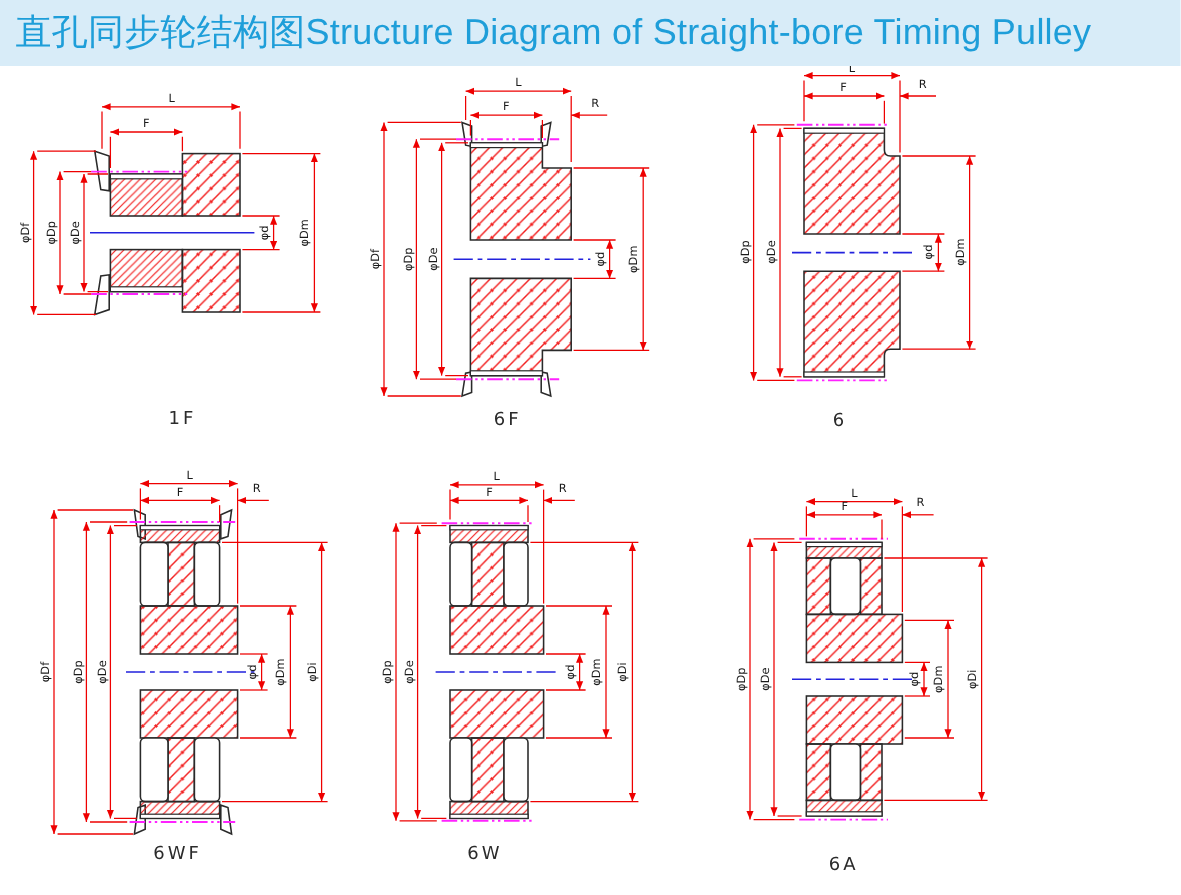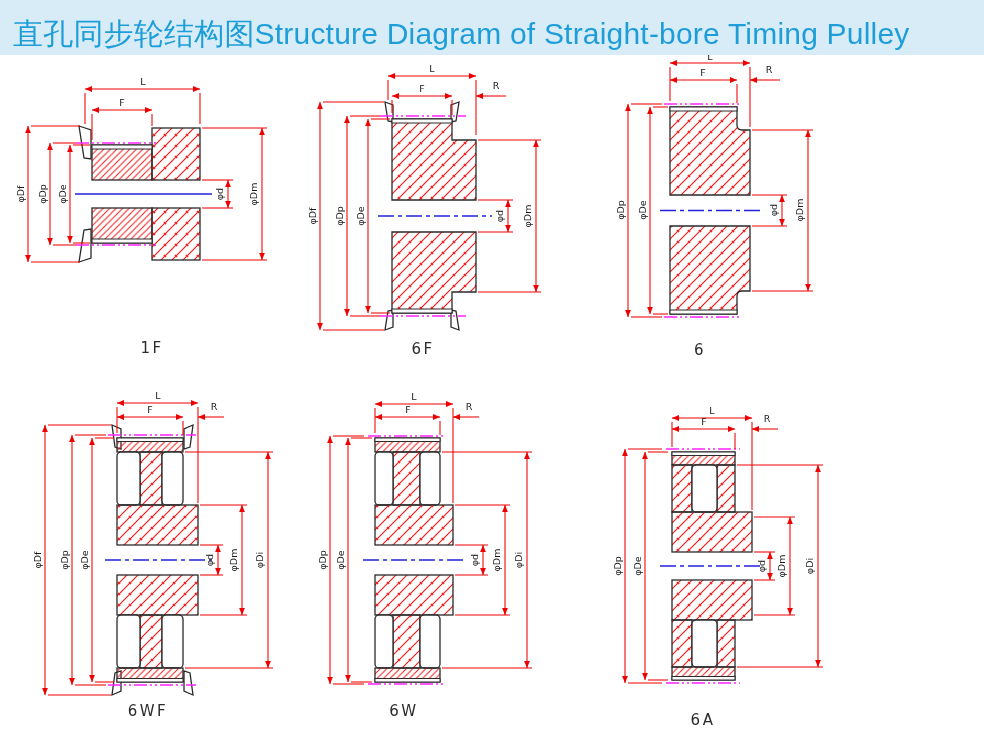--- a/index.html
+++ b/index.html
@@ -1,19 +1,19 @@
 <!DOCTYPE html>
 <html><head>
 <meta charset="utf-8">
 <style>
   html,body{margin:0;padding:0;background:#ffffff;}
   #page{position:relative;width:984px;height:746px;background:#ffffff;overflow:hidden;
         font-family:"Liberation Sans","DejaVu Sans",sans-serif;}
   #banner{position:absolute;left:0;top:0;width:984px;height:55px;background:#d8ecf8;
-          display:flex;align-items:flex-end;}
+          display:flex;align-items:center;}
   #banner .title{color:#1e9ed9;font-size:30px;font-weight:500;letter-spacing:0.2px;
           padding-left:13px;white-space:nowrap;}
   figure.diag{position:absolute;margin:0;padding:0;}
   svg text.dlab{font-family:"DejaVu Sans",sans-serif;font-size:9.5px;fill:#1a1a1a;}
   svg text.cap{font-family:"DejaVu Sans",sans-serif;font-size:15px;fill:#2b2b2b;letter-spacing:2.5px;}
   .ol{stroke:#2a2a2a;stroke-width:1.3;fill:none;}
   .dim{stroke:#ee0000;stroke-width:1.05;fill:none;}
   .ctr{stroke:#2222dd;stroke-width:1.3;fill:none;}
   .ctrd{stroke:#2222dd;stroke-width:1.3;fill:none;stroke-dasharray:16 4 4 4;}
   .mag{stroke:#ff22ff;stroke-width:1.6;fill:none;stroke-dasharray:13 3 2 3 2 3;}

